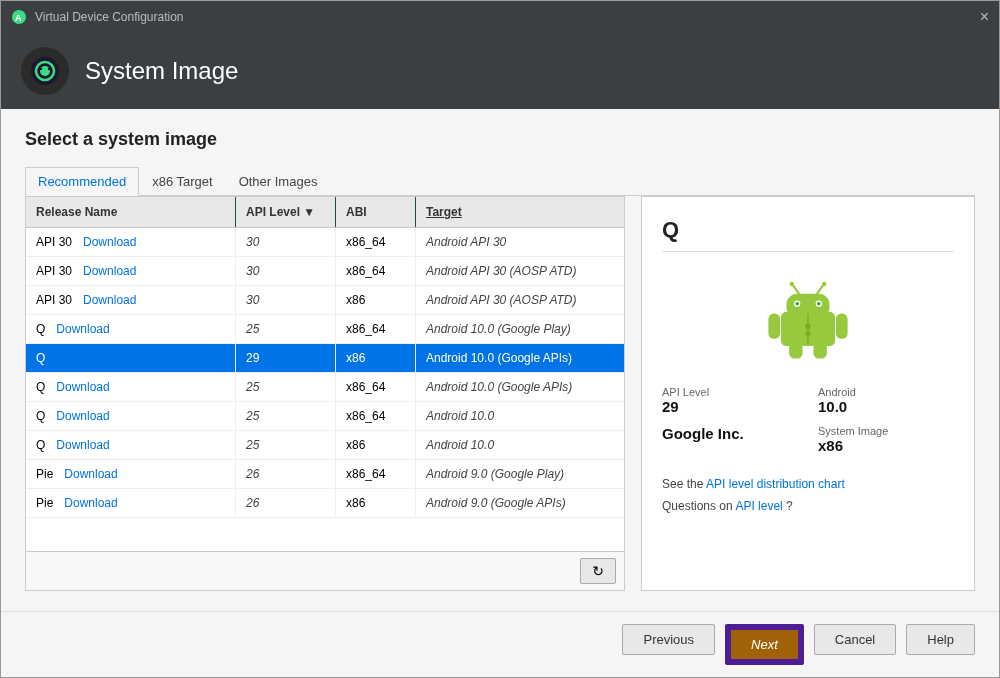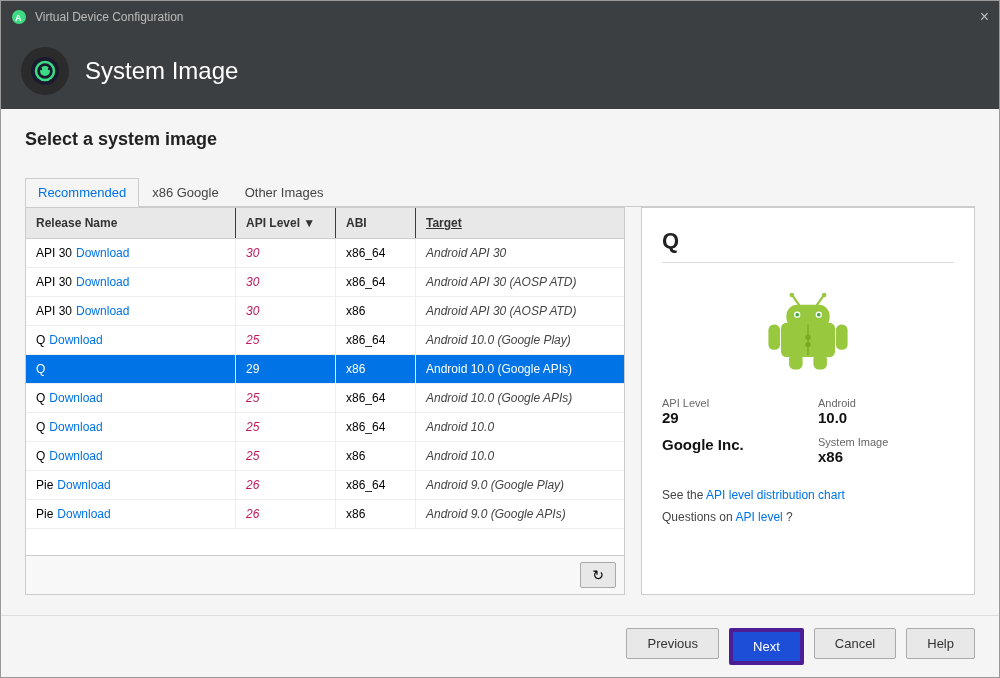--- a/index.html
+++ b/index.html
@@ -86,21 +86,21 @@
       background: #f5f5f5;
       display: flex;
       flex-direction: column;
       overflow: hidden;
     }
 
     .page-title {
       font-size: 18px;
       font-weight: 600;
       color: #222;
-      margin-bottom: 28px;
+      margin-bottom: 17px;
     }
 
     .tabs {
       display: flex;
       gap: 0;
       border-bottom: 1px solid #ccc;
       margin-bottom: 0;
     }
 
     .tab {
@@ -179,40 +179,40 @@
     .table-row.selected {
       background: #0073e6;
       color: #fff;
     }
 
     .table-cell {
       padding: 7px 10px;
       border-right: 1px solid #eee;
       display: flex;
       align-items: flex-end;
-      gap: 4px;
+      gap: 11px;
     }
 
     .table-cell:last-child {
       border-right: none;
     }
 
     .link {
       color: #0073e6;
       cursor: pointer;
       text-decoration: none;
     }
 
     .italic-cell {
       font-style: italic;
       color: #444;
     }
 
     .api-gray {
-      color: #be185d;
+      color: #404040;
       font-style: italic;
     }
 
     .refresh-section {
       display: flex;
       justify-content: flex-end;
       padding: 6px 8px;
       border-top: 1px solid #ccc;
       background: #f8f8f8;
     }
@@ -302,23 +302,24 @@
       padding: 7px 20px;
       font-size: 13px;
       border-radius: 2px;
       cursor: pointer;
       border: 1px solid #aaa;
       background: #e8e8e8;
       color: #333;
     }
 
     .btn.primary {
-      background: #1d4ed8;
+      background: #a16207;
       color: #fff;
-      border: 4px solid #4c1d95;
+      border: 6px solid #4c1d95;
+      font-style: italic;
     }
   </style>
 </head>
 <body>
 
 <div class="window">
 
   <div class="title-bar">
     <div class="title-bar-left">
       <svg class="title-bar-icon" viewBox="0 0 16 16">
@@ -341,21 +342,21 @@
       </svg>
     </div>
     <span class="header-title">System Image</span>
   </div>
 
   <div class="content">
     <div class="page-title">Select a system image</div>
 
     <div class="tabs">
       <div class="tab active">Recommended</div>
-      <div class="tab">x86 Google</div>
+      <div class="tab">x86 Target</div>
       <div class="tab">Other Images</div>
     </div>
 
     <div class="main-area">
 
       <div class="table-section">
         <div class="table-header">
           <div class="table-header-cell">Release Name</div>
           <div class="table-header-cell sortable">API Level ▼</div>
           <div class="table-header-cell">ABI</div>

